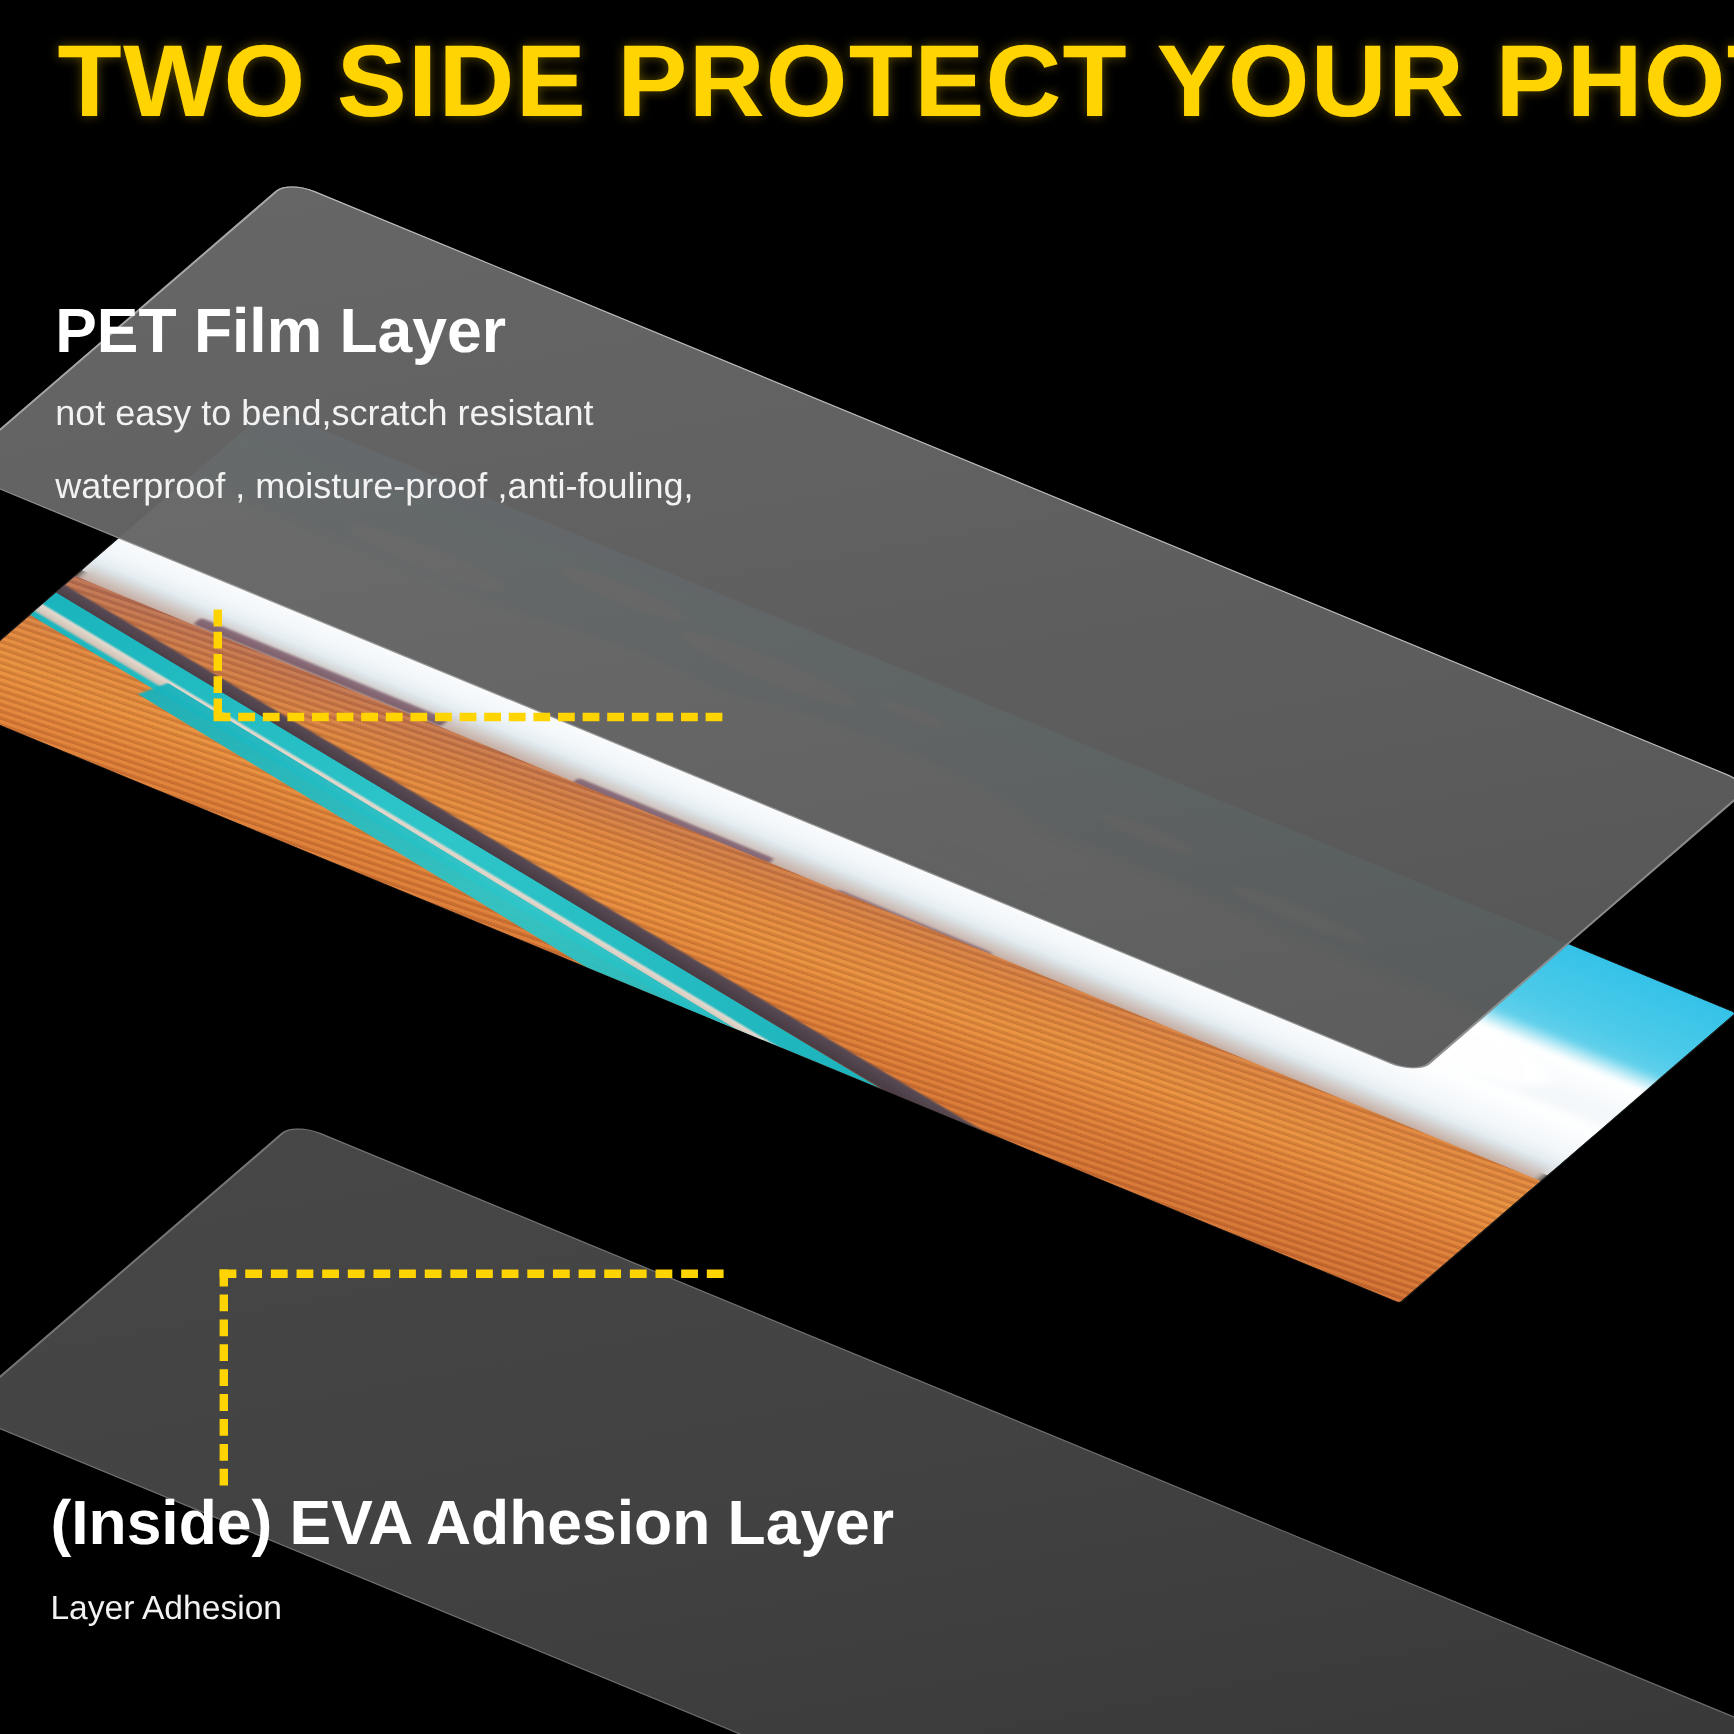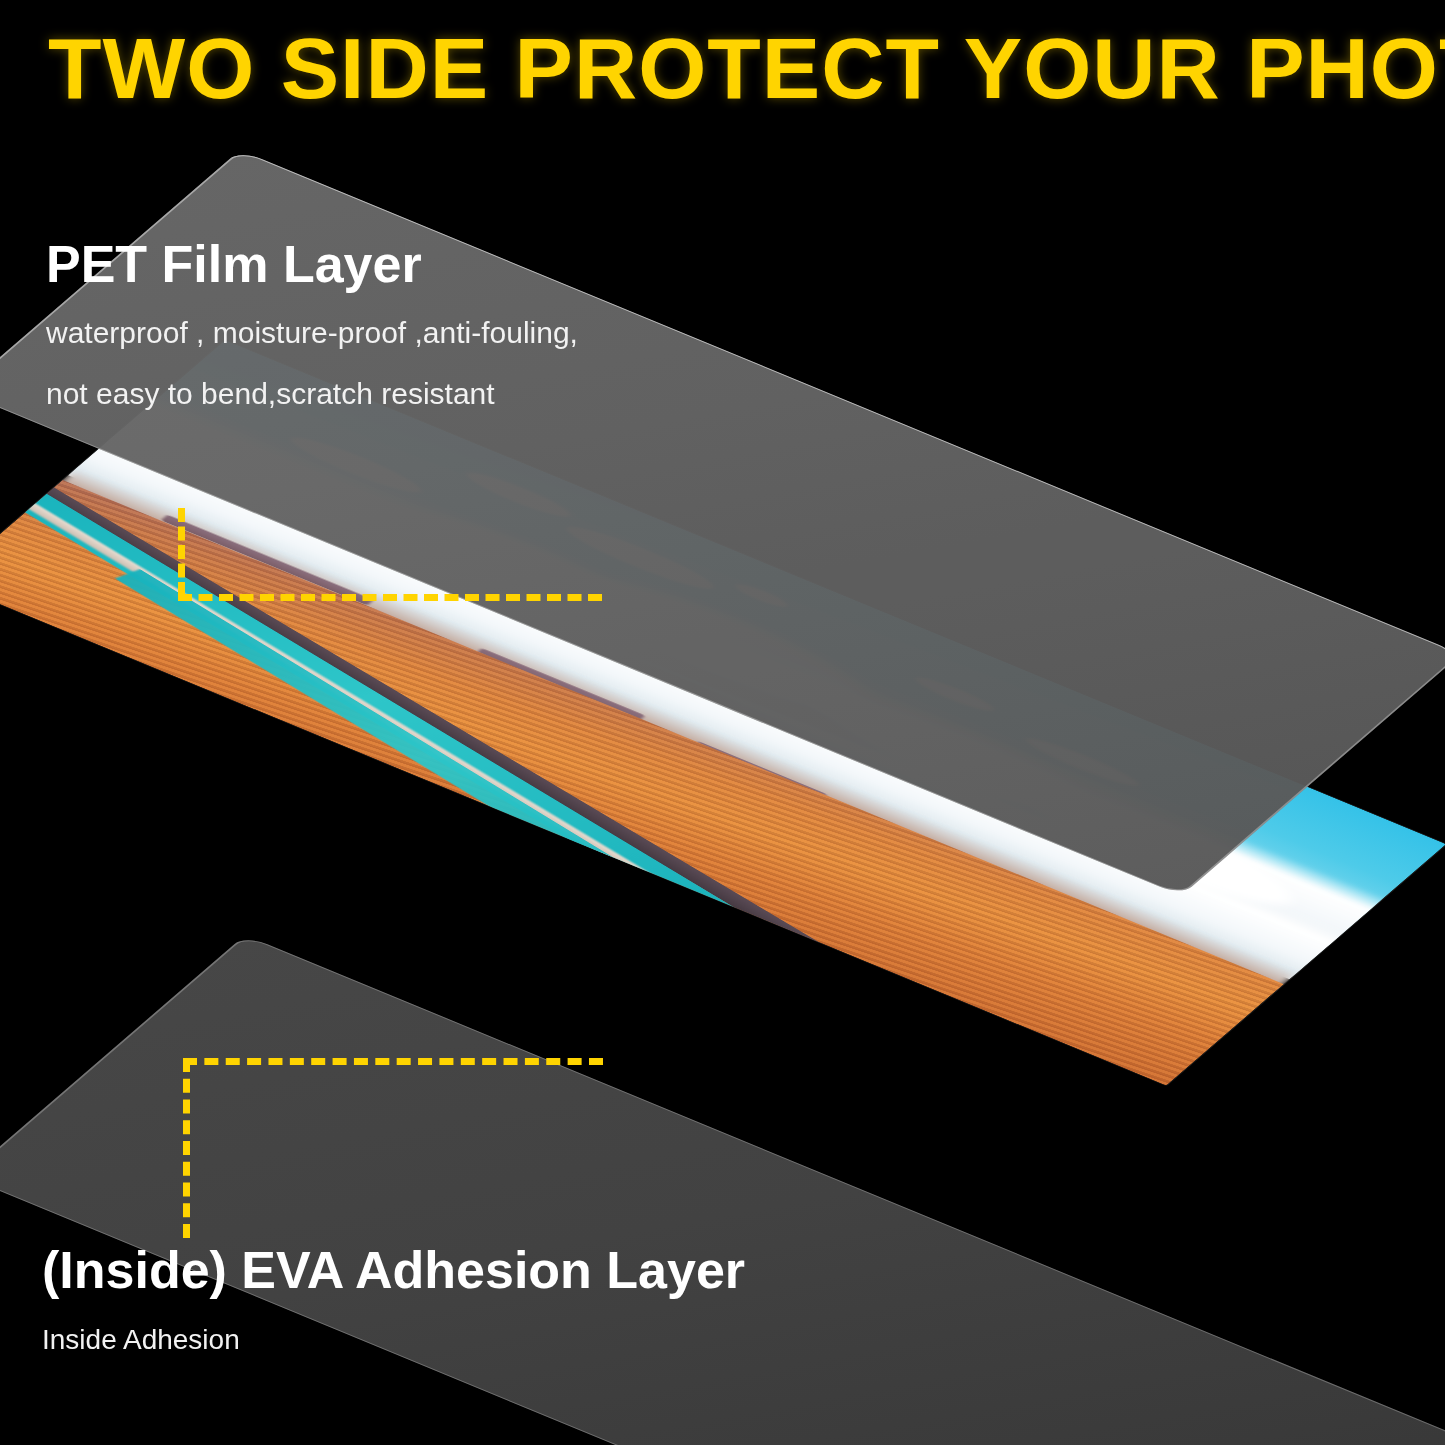--- a/index.html
+++ b/index.html
@@ -43,21 +43,21 @@
     line-height: 1.1;
     white-space: nowrap;
   }
   .label-sub {
     color: #f2f2f2;
     font-size: 30px;
     font-weight: normal;
     line-height: 1.36;
     white-space: nowrap;
   }
-  #pet-block { left: 46px; top: 236px; }
+  #pet-block { left: 46px; top: 248px; }
   #pet-block .label-sub { margin-top: 20px; }
   #eva-block { left: 42px; top: 1242px; }
   #eva-block .label-sub { margin-top: 22px; font-size: 28px; }
 
   
   .dash-h {
     position: absolute;
     height: 0;
     border-top: 7px dashed #FFD400;
   }
@@ -262,22 +262,22 @@
   <div class="sheet" id="pet-sheet"></div>
 
   <div class="dash-v" id="pet-dash-v"></div>
   <div class="dash-h" id="pet-dash-h"></div>
 
   <div class="dash-h" id="eva-dash-h"></div>
   <div class="dash-v" id="eva-dash-v"></div>
 
   <div class="label-block" id="pet-block">
     <div class="label-title">PET Film Layer</div>
+    <div class="label-sub">not easy to bend,scratch resistant</div>
     <div class="label-sub">waterproof , moisture-proof ,anti-fouling,</div>
-    <div class="label-sub">not easy to bend,scratch resistant</div>
   </div>
 
   <div class="label-block" id="eva-block">
     <div class="label-title">(Inside) EVA Adhesion Layer</div>
-    <div class="label-sub">Inside Adhesion</div>
+    <div class="label-sub">Layer Adhesion</div>
   </div>
 
 </div>
 
 </body></html>

